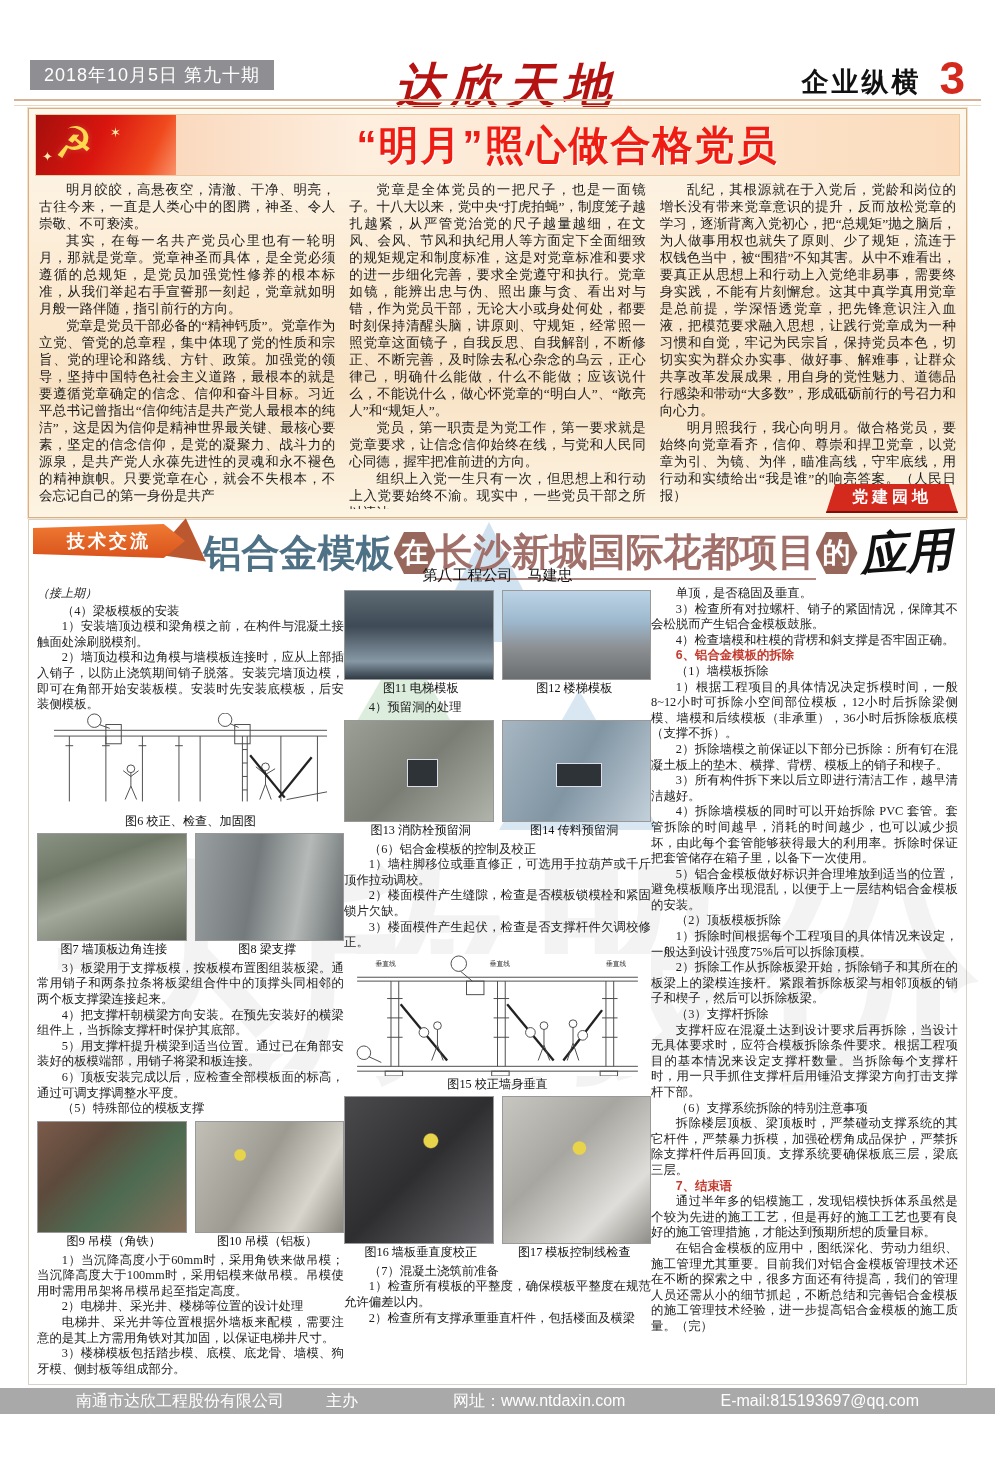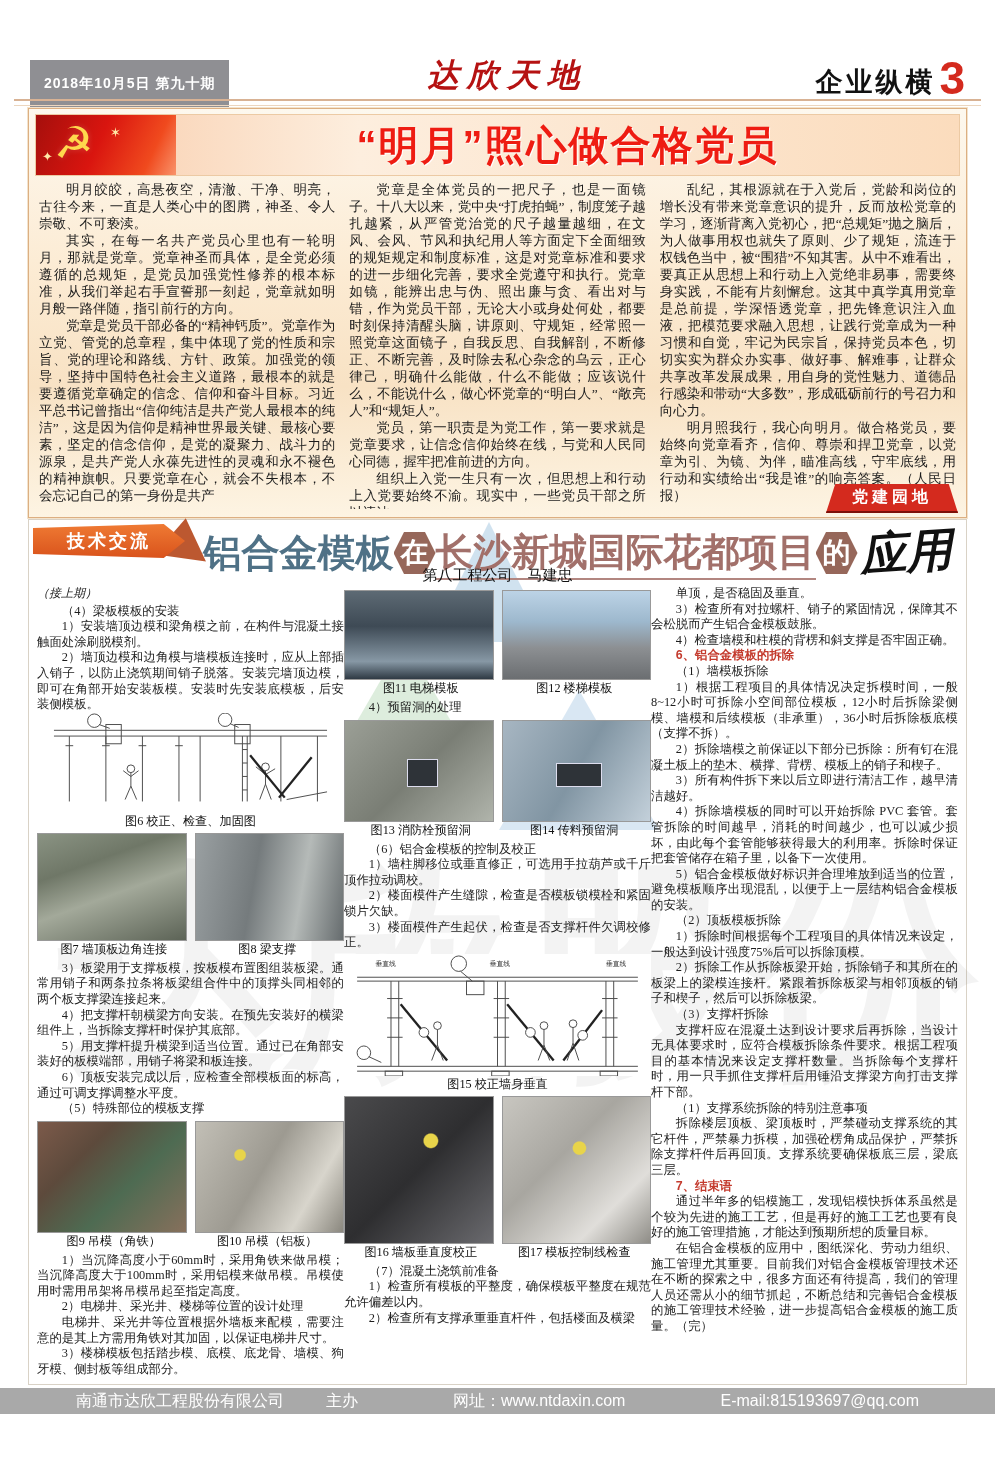--- a/index.html
+++ b/index.html
@@ -2,25 +2,25 @@
 <html><head>
 <meta charset="utf-8">
 <style>
   html,body{margin:0;padding:0;background:#e8e8e8;}
   .page{position:relative;width:995px;height:1462px;margin:0 auto;background:#ffffff;
         font-family:"Liberation Serif","DejaVu Serif",serif;color:#222;overflow:hidden;}
 
   
   .masthead{position:absolute;top:54px;left:30px;width:935px;height:44px;}
   .issue-box{position:absolute;left:0;top:6px;background:#8f8f93;color:#fff;
-             font-family:"Liberation Sans",sans-serif;font-weight:bold;font-size:14px;
-             padding:15px 14px;letter-spacing:1px;}
+             font-family:"Liberation Sans",sans-serif;font-weight:normal;font-size:18px;
+             padding:3px 14px;letter-spacing:1px;}
   .paper-title{position:absolute;left:0;right:0;top:0;text-align:center;
-               font-size:32px;font-weight:bold;font-style:italic;color:#b51212;letter-spacing:8px;padding-left:19px;}
-  .section-wrap{position:absolute;right:0;top:2px;display:flex;align-items:flex-start;gap:4px;}
+               font-size:48px;font-weight:bold;font-style:italic;color:#b51212;letter-spacing:8px;padding-left:19px;}
+  .section-wrap{position:absolute;right:0;top:2px;display:flex;align-items:flex-start;gap:18px;}
   .section-name{font-size:27px;font-weight:bold;color:#111;letter-spacing:3px;margin-top:8px;}
   .page-number{font-size:46px;font-weight:bold;color:#d42a1e;line-height:44px;
                font-family:"Liberation Sans",sans-serif;}
   .rule{position:absolute;top:99px;left:14px;width:967px;height:4px;
         border-top:2px solid #d8b294;border-bottom:1px solid #ecd6bf;}
 
   
   .article1{position:absolute;top:108px;left:28px;width:937px;height:408px;
             border:1px solid #dcaf82;outline:1px solid #f3e3cc;
             background:linear-gradient(180deg,#fdf8ee 0%,#fcebd3 40%,#f8e2c4 68%,#fdf4e3 100%);}
@@ -386,21 +386,21 @@
             <p>1）根据工程项目的具体情况决定拆模时间，一般8~12小时可拆除小空间部位模板，12小时后拆除梁侧模、墙模和后续模板（非承重），36小时后拆除板底模（支撑不拆）。</p>
             <p>2）拆除墙模之前保证以下部分已拆除：所有钉在混凝土板上的垫木、横撑、背楞、模板上的销子和楔子。</p>
             <p>3）所有构件拆下来以后立即进行清洁工作，越早清洁越好。</p>
             <p>4）拆除墙模板的同时可以开始拆除 PVC 套管。套管拆除的时间越早，消耗的时间越少，也可以减少损坏，由此每个套管能够获得最大的利用率。拆除时保证把套管储存在箱子里，以备下一次使用。</p>
             <p>5）铝合金模板做好标识并合理堆放到适当的位置，避免模板顺序出现混乱，以便于上一层结构铝合金模板的安装。</p>
             <p>（2）顶板模板拆除</p>
             <p>1）拆除时间根据每个工程项目的具体情况来设定，一般达到设计强度75%后可以拆除顶模。</p>
             <p>2）拆除工作从拆除板梁开始，拆除销子和其所在的板梁上的梁模连接杆。紧跟着拆除板梁与相邻顶板的销子和楔子，然后可以拆除板梁。</p>
             <p>（3）支撑杆拆除</p>
             <p>支撑杆应在混凝土达到设计要求后再拆除，当设计无具体要求时，应符合模板拆除条件要求。根据工程项目的基本情况来设定支撑杆数量。当拆除每个支撑杆时，用一只手抓住支撑杆后用锤沿支撑梁方向打击支撑杆下部。</p>
-            <p>（1）支撑系统拆除的特别注意事项</p>
+            <p>（6）支撑系统拆除的特别注意事项</p>
             <p>拆除楼层顶板、梁顶板时，严禁碰动支撑系统的其它杆件，严禁暴力拆模，加强砼楞角成品保护，严禁拆除支撑杆件后再回顶。支撑系统要确保板底三层，梁底三层。</p>
           </div>
         <p class="red-heading">7、结束语</p>
         <div>
             <p>通过半年多的铝模施工，发现铝模快拆体系虽然是个较为先进的施工工艺，但是再好的施工工艺也要有良好的施工管理措施，才能达到预期所想的质量目标。</p>
             <p>在铝合金模板的应用中，图纸深化、劳动力组织、施工管理尤其重要。目前我们对铝合金模板管理技术还在不断的探索之中，很多方面还有待提高，我们的管理人员还需从小的细节抓起，不断总结和完善铝合金模板的施工管理技术经验，进一步提高铝合金模板的施工质量。（完）</p>
           </div>
       </div>
     </div>
   </div>

